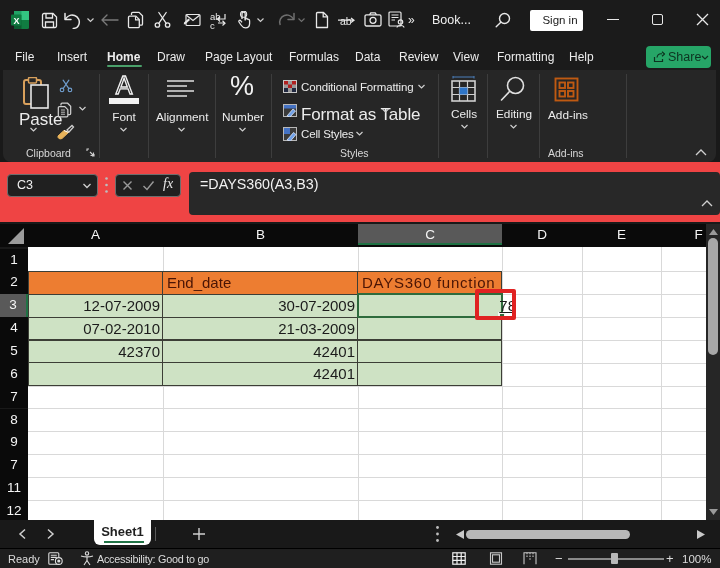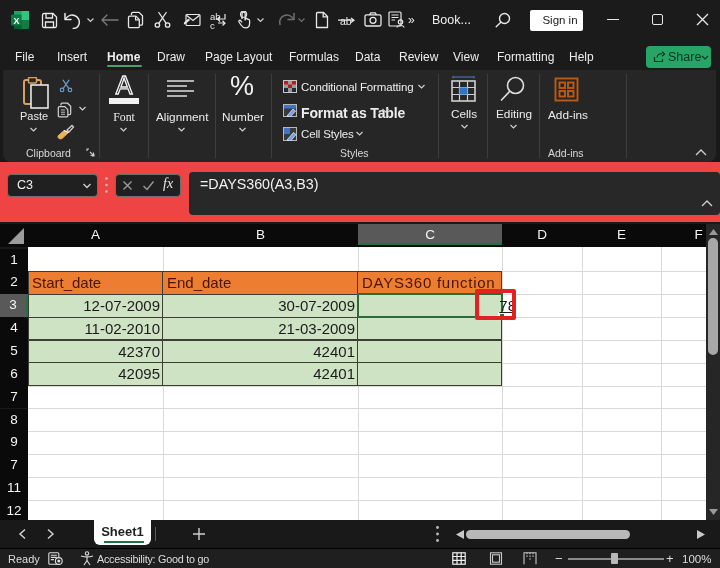--- a/index.html
+++ b/index.html
@@ -174,21 +174,21 @@
   <div class="sep" style="left:438px;"></div>
   <div class="sep" style="left:487px;"></div>
   <div class="sep" style="left:539px;"></div>
   <div class="sep" style="left:626px;"></div>
 
   <svg class="abs" style="left:23px;top:77px;" width="26" height="32" viewBox="0 0 26 32">
     <rect x="1" y="3" width="17" height="24" rx="2" fill="none" stroke="#d8a05c" stroke-width="2"></rect>
     <rect x="5.5" y="0.5" width="8" height="5.5" rx="1" fill="#262626" stroke="#d8a05c" stroke-width="1.5"></rect>
     <rect x="8" y="8" width="17" height="23" fill="#262626" stroke="#e8e8e8" stroke-width="1.6"></rect>
   </svg>
-  <div class="abs" style="left:19px;top:110px;width:30px;text-align:center;font-size:11px;color:#ececec;">Paste</div>
+  <div class="abs" style="left:19px;top:110px;width:30px;text-align:center;font-size:17px;color:#ececec;">Paste</div>
   <svg class="chev" style="left:29px;top:127px;" width="9" height="6" viewBox="0 0 9 6" fill="none" stroke="#cfcfcf" stroke-width="1.2">
       <path d="M1.5 1 L4.5 4 L7.5 1"></path>
     </svg>
 
   <svg class="abs" style="left:59px;top:79px;" width="14" height="14" viewBox="0 0 17 18" fill="none" stroke="#6f9ccc" stroke-width="1.5">
     <circle cx="3.4" cy="14" r="2.3"></circle>
     <circle cx="13.6" cy="14" r="2.3"></circle>
     <path d="M4.8 12.4 L12.2 1.5 M12.2 12.4 L4.8 1.5" stroke-linecap="round"></path>
   </svg>
 
@@ -206,21 +206,21 @@
     <path d="M2 12 L8 6.5 L12.5 8.5 L6 14.5 C4 15.5 1.5 14.5 2 12 Z" fill="#e8b35a" stroke="#e8b35a"></path>
     <path d="M8 6.5 L12.5 8.5" stroke="#fff" stroke-width="1"></path>
   </svg>
   <div class="glabel" style="left:26px;">Clipboard</div>
   <svg class="abs" style="left:86px;top:148px;" width="9" height="9" viewBox="0 0 9 9" fill="none" stroke="#cfcfcf" stroke-width="1.1">
     <path d="M1 3 V1 H3 M8 6 V8 H6 M4 4 L7.5 7.5 M7.5 4.5 V7.5 H4.5"></path>
   </svg>
 
   <div class="abs" style="left:112px;top:71px;width:24px;text-align:center;font-size:25px;color:transparent;-webkit-text-stroke:1.3px #f2f2f2;">A</div>
   <div class="abs" style="left:109px;top:97.5px;width:30px;height:6.5px;background:#f2f2f2;"></div>
-  <div class="abs" style="left:112px;top:110px;width:24px;text-align:center;font-size:11.8px;color:#ececec;font-family:Liberation Serif, serif;">Font</div>
+  <div class="abs" style="left:112px;top:110px;width:24px;text-align:center;font-size:11.8px;color:#ececec;">Font</div>
   <svg class="chev" style="left:119px;top:127px;" width="9" height="6" viewBox="0 0 9 6" fill="none" stroke="#cfcfcf" stroke-width="1.2">
       <path d="M1.5 1 L4.5 4 L7.5 1"></path>
     </svg>
 
   <svg class="abs" style="left:167px;top:80px;" width="27" height="17" viewBox="0 0 27 17" stroke="#e0e0e0" stroke-width="1.7">
     <path d="M0 1 H27 M0 6 H20 M0 11 H27 M0 16 H20"></path>
   </svg>
   <div class="abs" style="left:156px;top:110px;width:52px;text-align:center;font-size:11.8px;color:#ececec;">Alignment</div>
   <svg class="chev" style="left:177px;top:127px;" width="9" height="6" viewBox="0 0 9 6" fill="none" stroke="#cfcfcf" stroke-width="1.2">
       <path d="M1.5 1 L4.5 4 L7.5 1"></path>
@@ -243,21 +243,21 @@
   <div class="abs" style="left:301px;top:81px;font-size:11.5px;letter-spacing:-0.15px;color:#ececec;">Conditional Formatting</div>
   <svg class="chev" style="left:417px;top:84px;" width="9" height="6" viewBox="0 0 9 6" fill="none" stroke="#cfcfcf" stroke-width="1.2">
       <path d="M1.5 1 L4.5 4 L7.5 1"></path>
     </svg>
 
   <svg class="abs" style="left:283px;top:104px;" width="14" height="13" viewBox="0 0 14 13">
     <rect x="0.5" y="0.5" width="13" height="12" fill="#3a3a3a" stroke="#b8b8b8"></rect>
     <rect x="1" y="1" width="12" height="3.5" fill="#4472c4"></rect>
     <path d="M4 12 L10 5 L12.5 7 L7 13 Z" fill="#6fa0e8" stroke="#dfe8f8" stroke-width="0.8"></path>
   </svg>
-  <div class="abs" style="left:301px;top:105px;font-size:14px;letter-spacing:-0.15px;color:#ececec;font-weight:bold;">Format as Table</div>
+  <div class="abs" style="left:301px;top:105px;font-size:17px;letter-spacing:-0.15px;color:#ececec;">Format as Table</div>
   <svg class="chev" style="left:381px;top:108px;" width="9" height="6" viewBox="0 0 9 6" fill="none" stroke="#cfcfcf" stroke-width="1.2">
       <path d="M1.5 1 L4.5 4 L7.5 1"></path>
     </svg>
 
   <svg class="abs" style="left:283px;top:127px;" width="14" height="14" viewBox="0 0 14 14">
     <rect x="0.5" y="0.5" width="13" height="13" fill="#3a3a3a" stroke="#b8b8b8"></rect>
     <rect x="1" y="1" width="6" height="6" fill="#4472c4"></rect>
     <path d="M4 13 L10.5 5.5 L13 7.5 L7.5 14 Z" fill="#6fa0e8" stroke="#dfe8f8" stroke-width="0.8"></path>
   </svg>
   <div class="abs" style="left:301px;top:128px;font-size:11.5px;letter-spacing:-0.15px;color:#ececec;">Cell Styles</div>
@@ -386,30 +386,28 @@
     <div class="tbv" style="left:162px;"></div>
     <div class="tbv" style="left:357px;"></div>
     <div class="tbv" style="left:501px;"></div>
     <div class="tbh" style="top:48.8px;"></div>
     <div class="tbh" style="top:71.7px;"></div>
     <div class="tbh" style="top:94.5px;"></div>
     <div class="tbh" style="top:117.4px;"></div>
     <div class="tbh" style="top:140.2px;"></div>
     <div class="tbh" style="top:163.1px;"></div>
 
-    <div class="ocell" style="left:32px;top:52px;width:130px;">Start_date</div>
     <div class="ocell" style="left:167px;top:52px;width:190px;">End_date</div>
     <div class="ocell" style="left:362px;top:52px;width:139px;letter-spacing:0.75px;">DAYS360 function</div>
     <div class="ncell" style="left:28px;top:75px;width:135px;">12-07-2009</div>
     <div class="ncell" style="left:163px;top:75px;width:195px;">30-07-2009</div>
-    <div class="ncell" style="left:28px;top:98px;width:135px;">11-02-2010</div>
+    <div class="ncell" style="left:28px;top:98px;width:135px;">07-02-2010</div>
     <div class="ncell" style="left:163px;top:98px;width:195px;">21-03-2009</div>
     <div class="ncell" style="left:28px;top:121px;width:135px;">42370</div>
     <div class="ncell" style="left:163px;top:121px;width:195px;">42401</div>
-    <div class="ncell" style="left:28px;top:143px;width:135px;">42095</div>
     <div class="ncell" style="left:163px;top:143px;width:195px;">42401</div>
 
     <div class="abs" style="left:357px;top:71.2px;width:146px;height:24.8px;border:2px solid #2e6b3c;"></div>
     <div class="abs" style="left:498px;top:90px;width:7px;height:7px;background:#f2f6f0;"></div>
     <div class="abs" style="left:499.8px;top:91.6px;width:4.4px;height:4.4px;background:#2e6b3c;"></div>
     <div class="ncell" style="left:358px;top:75px;width:161px;text-decoration:underline;">78</div>
 
     <div class="abs" style="left:474.5px;top:67px;width:41.5px;height:31.3px;border:4px solid #e02222;border-radius:2px;"></div>
 
     <div class="abs" style="left:706px;top:2px;width:14px;height:296px;background:#262626;"></div>

